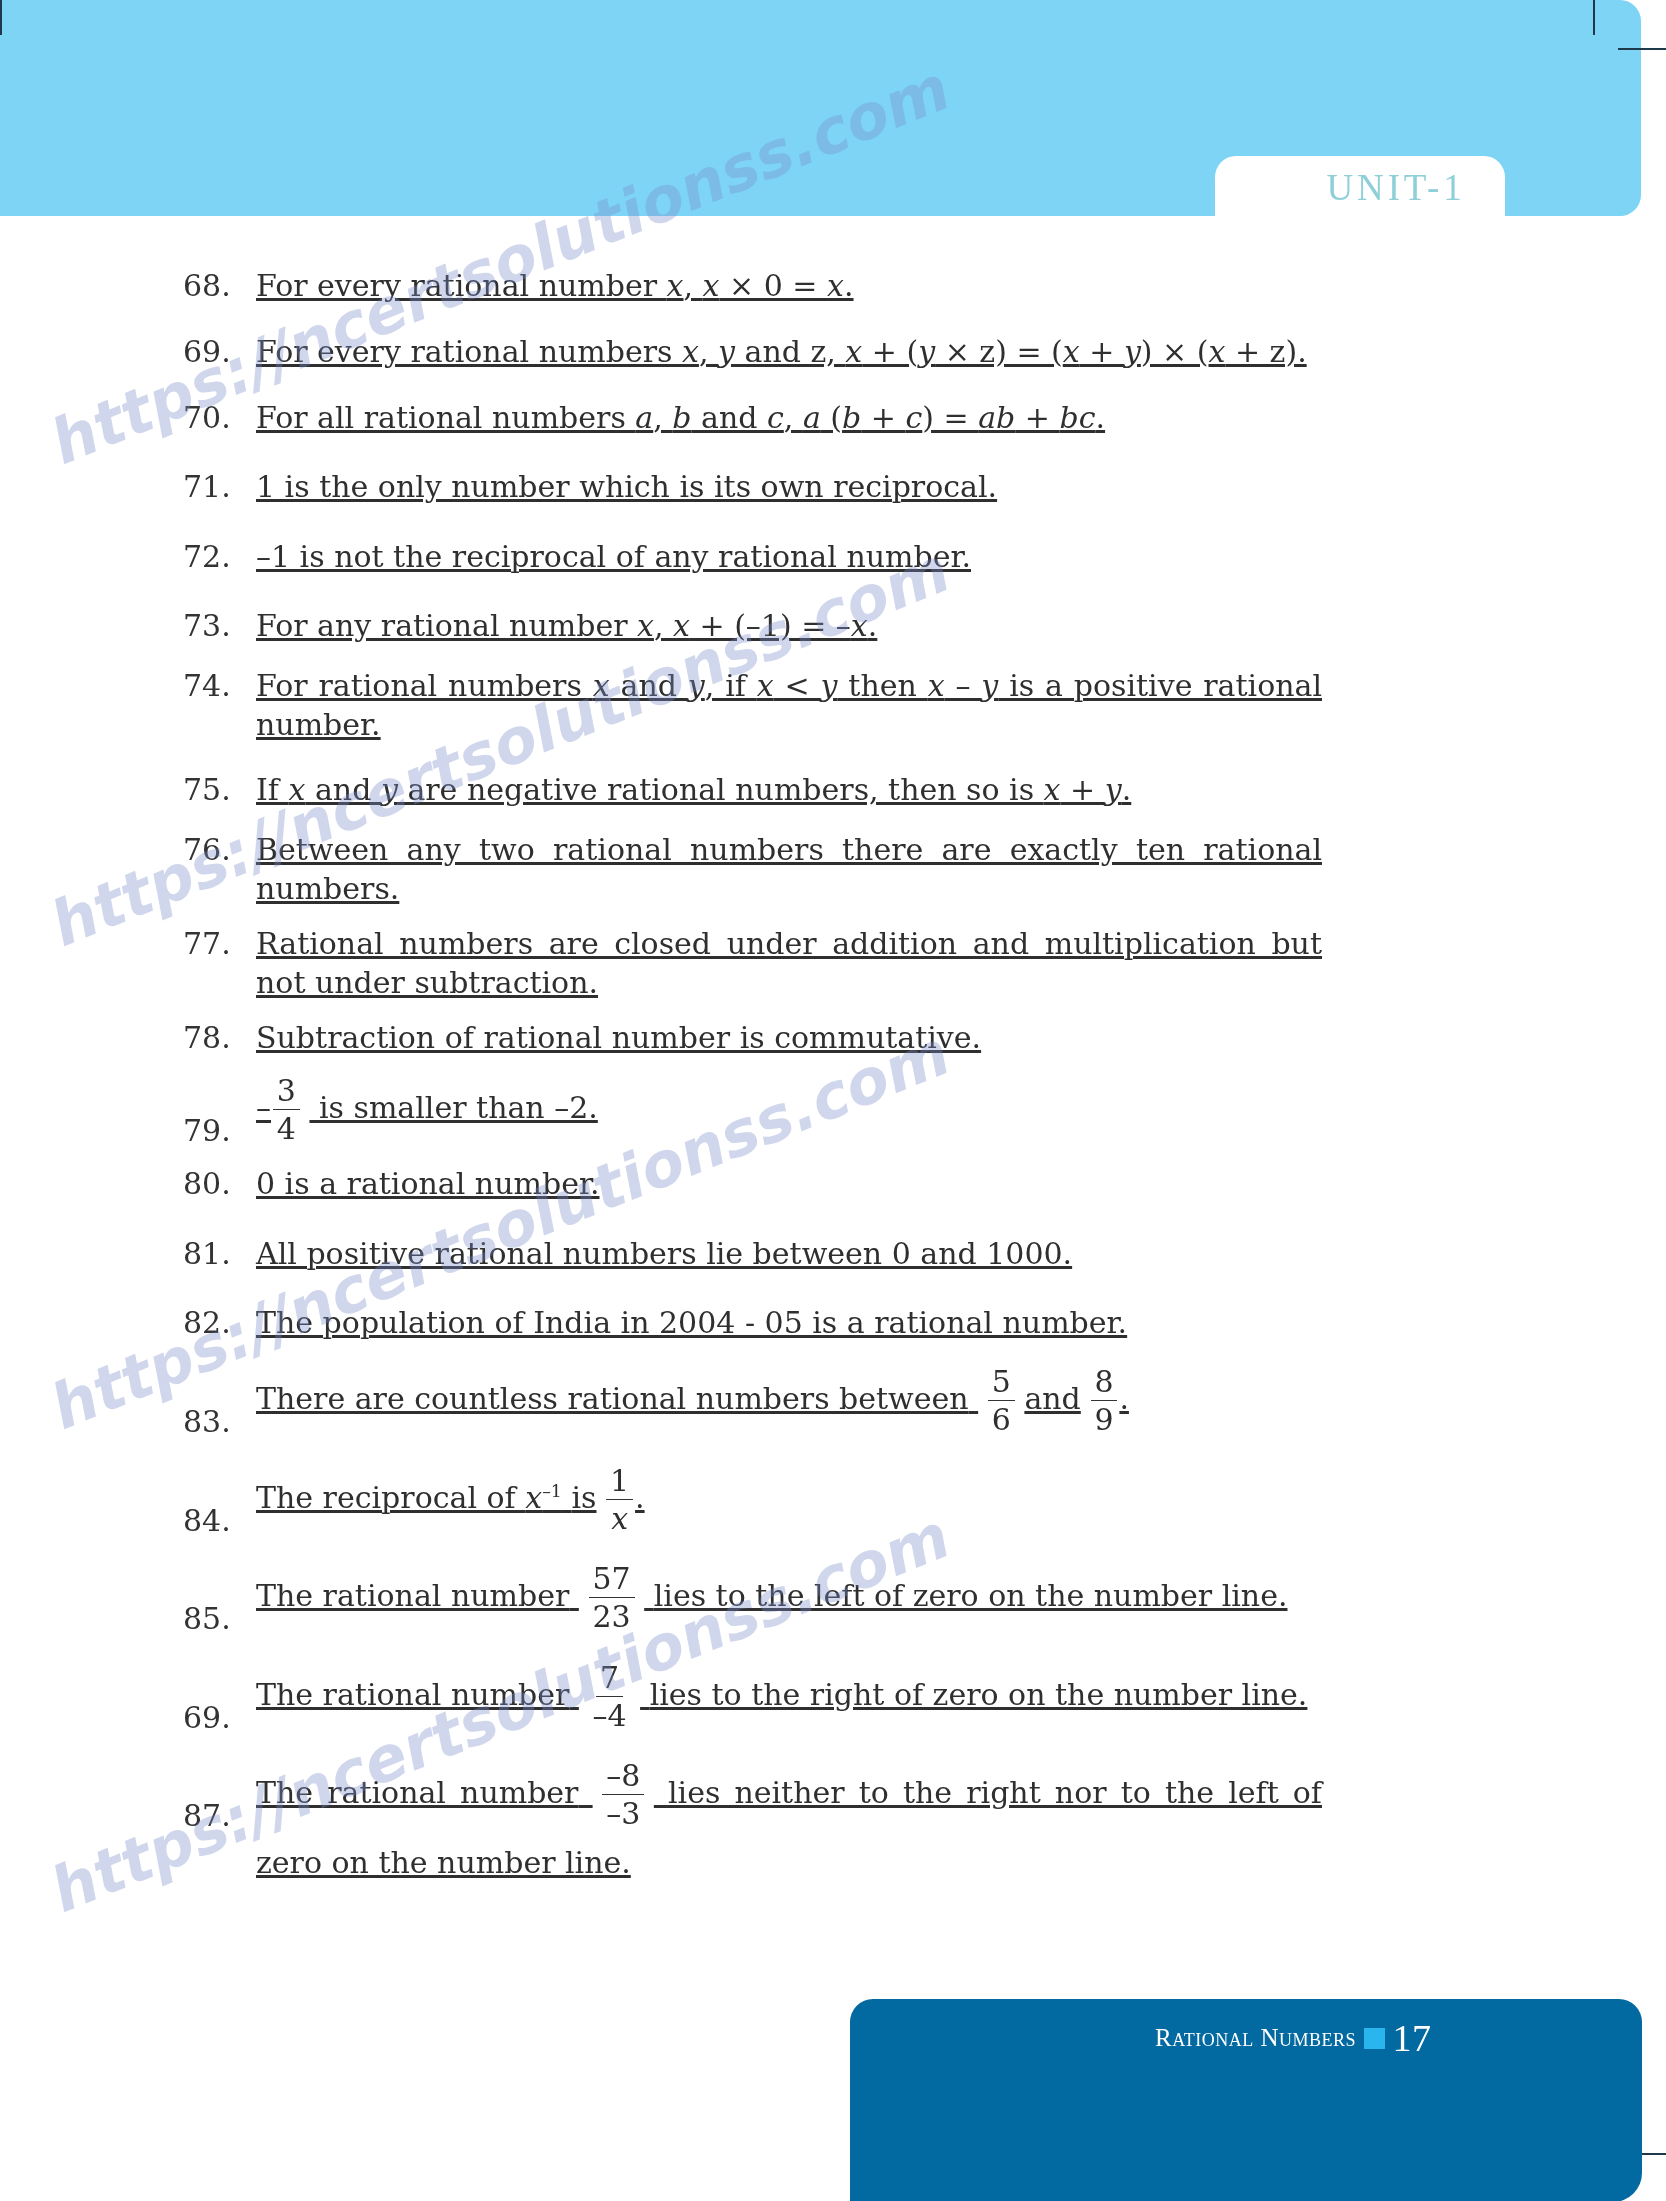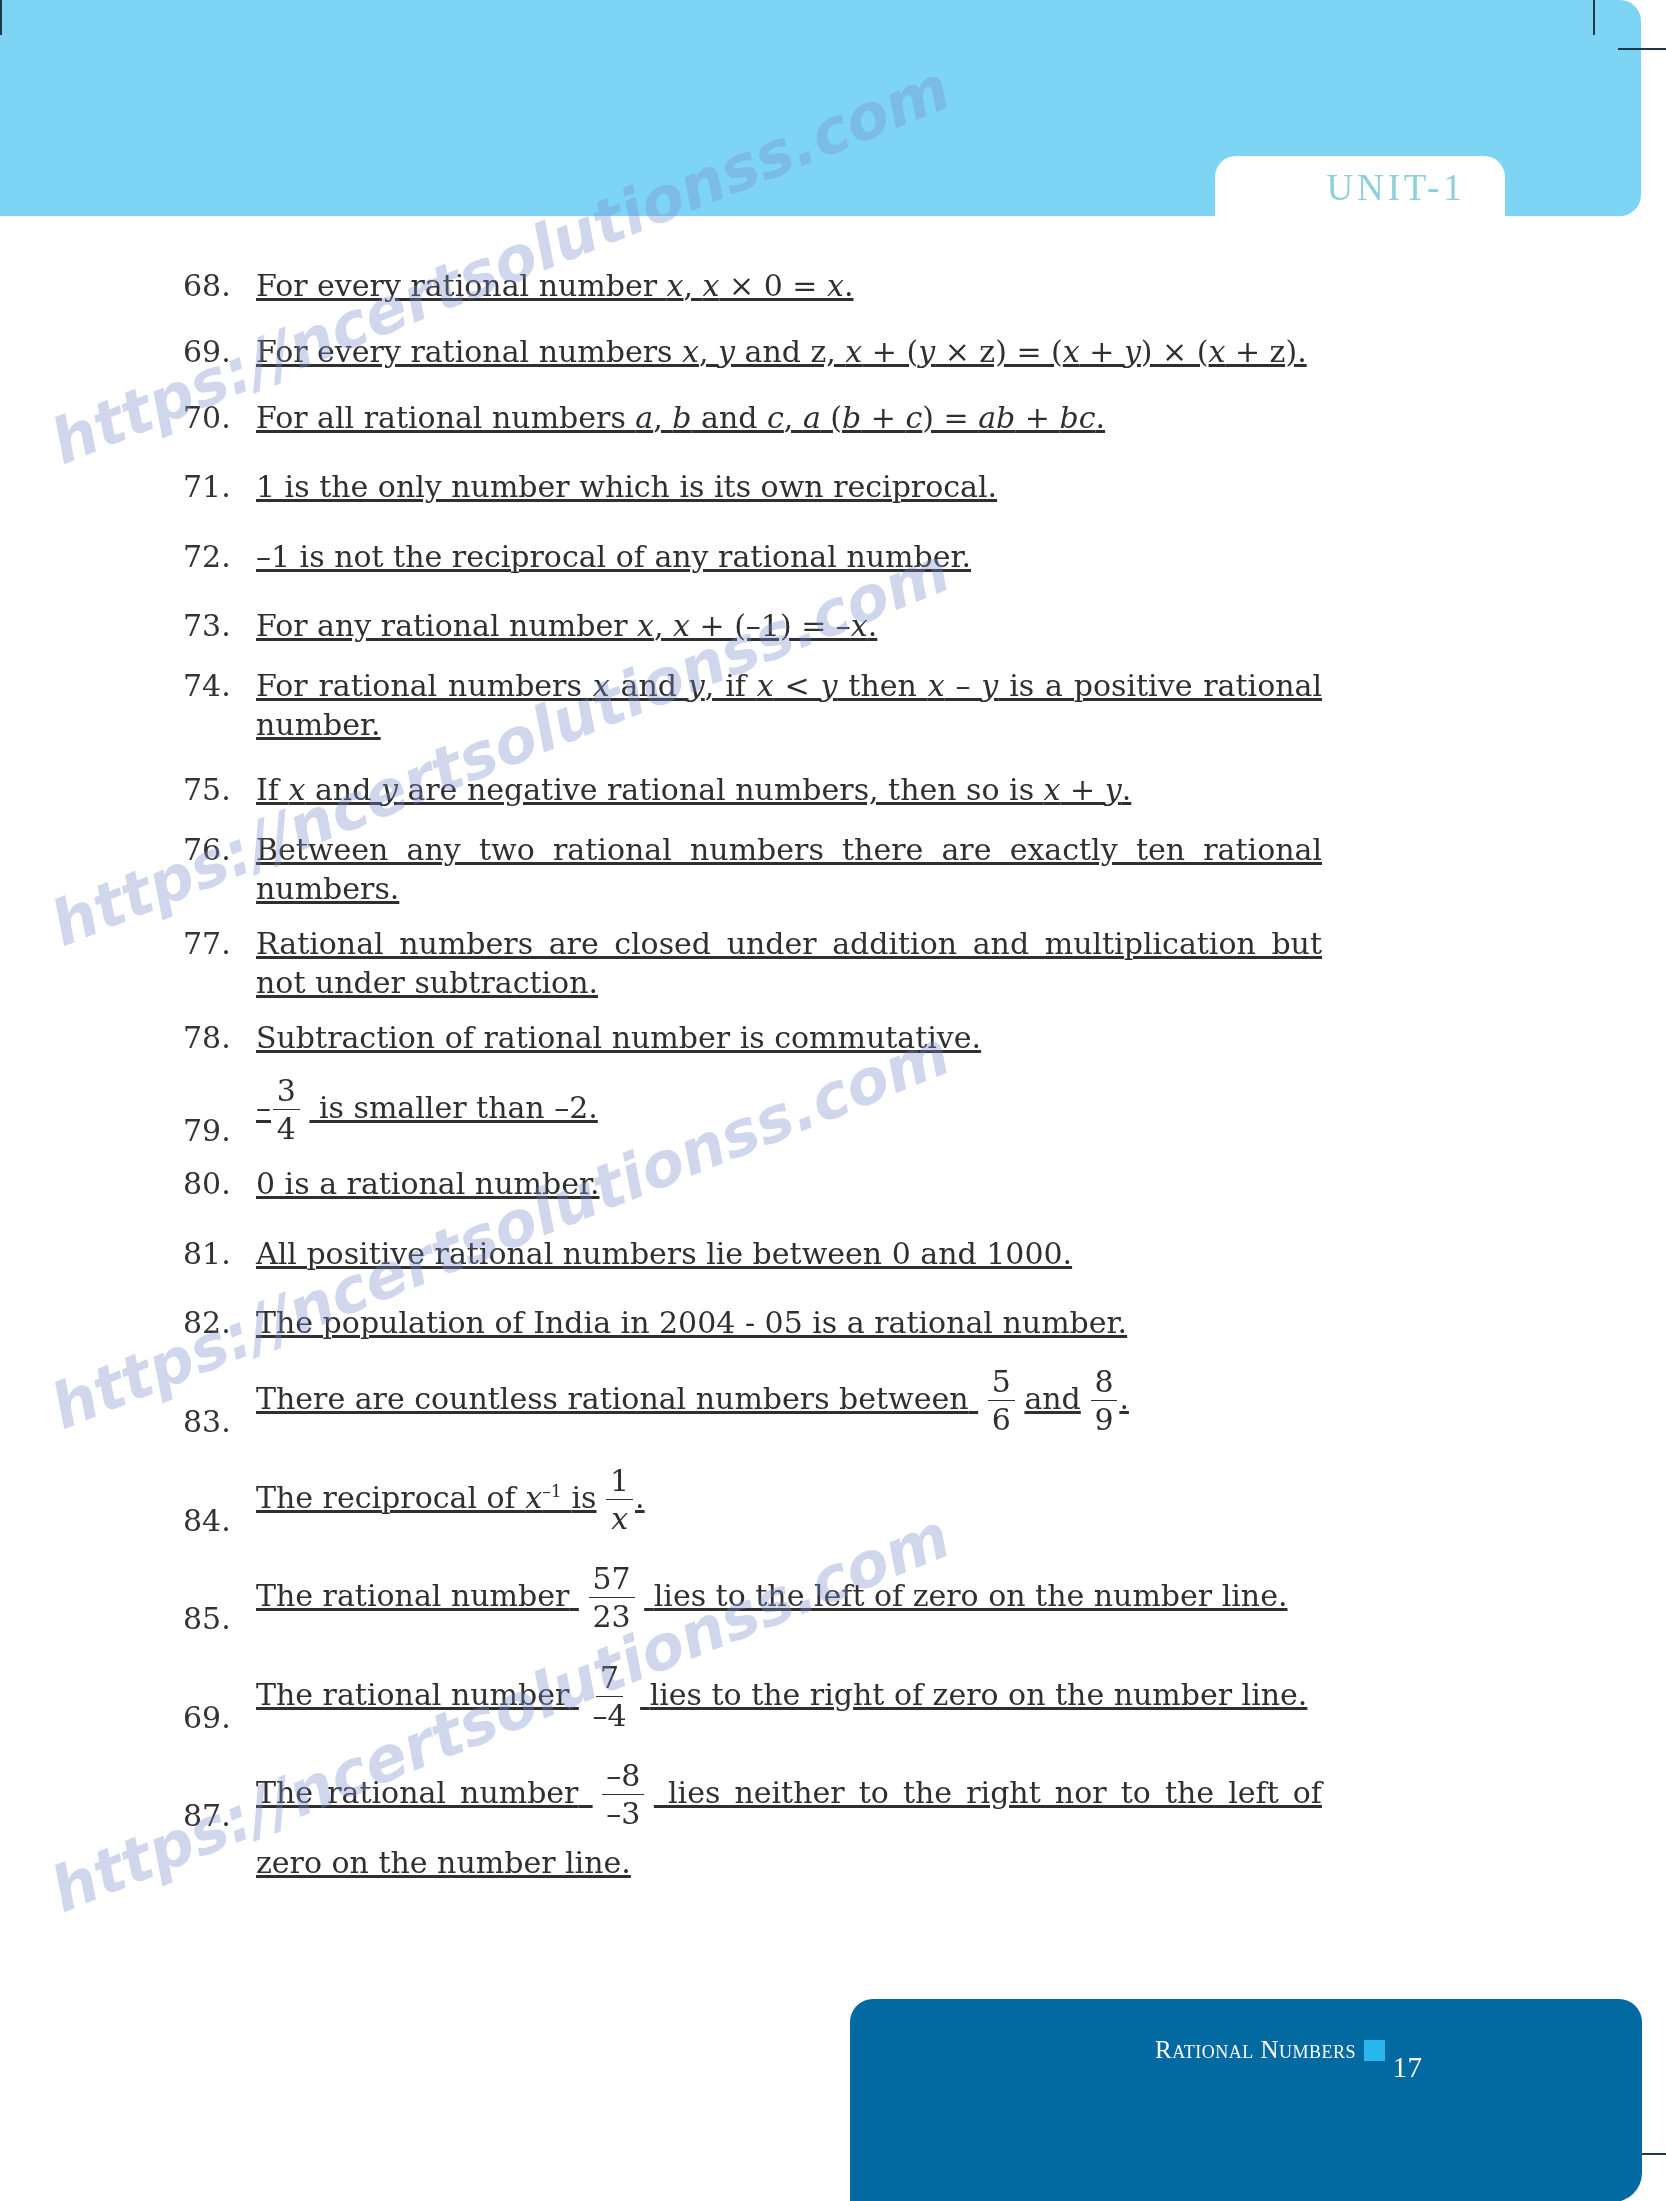--- a/index.html
+++ b/index.html
@@ -32,21 +32,21 @@
     border-top-left-radius:23px; border-top-right-radius:23px;
     border-bottom-right-radius:29px;
   }
   .footer-text {
     position:absolute; left:305px; top:17.4px;
     font-family:"Liberation Serif", serif; color:#ffffff;
     font-size:25px; font-variant:small-caps; letter-spacing:0.5px;
     display:flex; align-items:center; gap:7.7px;
   }
   .footer-square { display:inline-block; width:21px; height:21px; background:#29b6ef; }
-  .footer-page { font-size:29px;margin-top:35px; }
+  .footer-page { font-size:38px; }
 
   .content { position:absolute; left:0; top:0; width:1666px; }
   .q {
     position:absolute; left:183px; width:1139px;
     font-size:30px; line-height:39px; color:#2f2f2f;
   }
   .q .num {
     position:absolute; left:0; top:0; font-weight:normal; color:#333;
     font-family:"DejaVu Serif", serif;
   }

